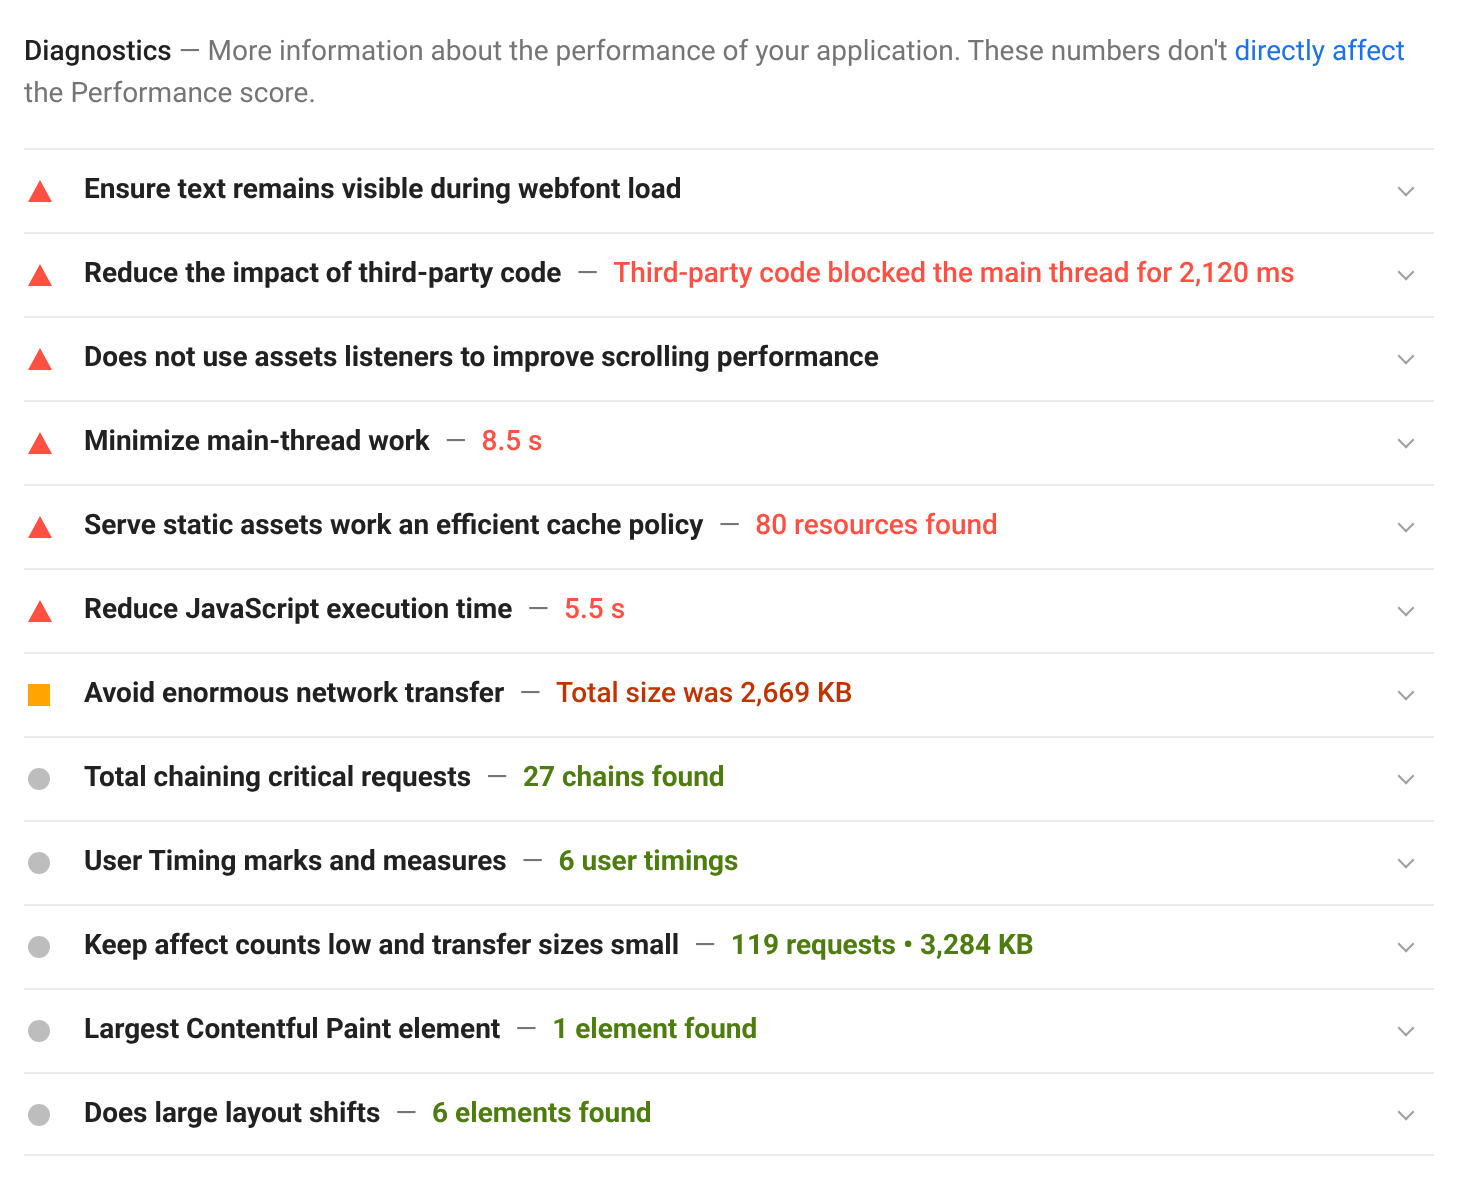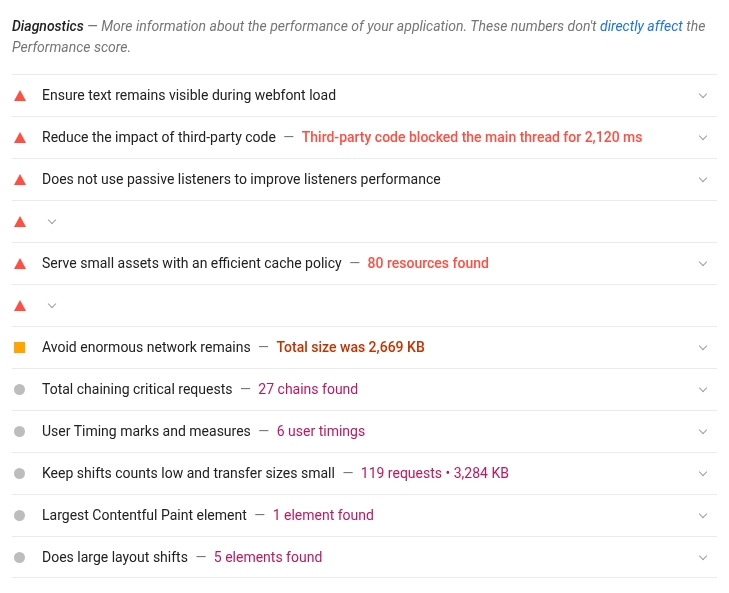--- a/index.html
+++ b/index.html
@@ -7,21 +7,20 @@
     font-family: Roboto, -apple-system, BlinkMacSystemFont, "Segoe UI", Arial, sans-serif;
     font-size: 14px;
     color: #212121;
     background: #fff;
     width: 729px;
     padding: 8px 12px 12px 12px;
   }
   .header {
     padding: 8px 0 16px 0;
     line-height: 1.5;
-    font-style: italic;
   }
   .header-title {
     font-weight: 500;
     color: #212121;
   }
   .header-desc {
     color: #757575;
     font-weight: 400;
   }
   .header-link {
@@ -64,38 +63,38 @@
     border-radius: 50%;
     background: #bdbdbd;
   }
   .audit-text {
     flex: 1 1 auto;
     line-height: 1.45;
     padding-right: 10px;
   }
   .audit-title {
     color: #212121;
-    font-weight: 400;
+    font-weight: 700;
   }
   .sep-dash {
     color: #757575;
     padding: 0 4px 0 4px;
   }
   .detail-red {
     color: #ff4e42;
     font-weight: 500;
     text-align: right;
   }
   .detail-orange {
     color: #c33300;
     font-weight: 500;
   }
   .detail-gray {
-    color: #be185d;
-    font-weight: 400;
+    color: #4d7c0f;
+    font-weight: 700;
   }
   .chevron-cell {
     flex: 0 0 20px;
     display: flex;
     align-items: center;
     justify-content: center;
   }
   .chevron {
     width: 6px; height: 6px;
     border-right: 1.5px solid #9e9e9e;
@@ -127,55 +126,57 @@
       </div>
       <div class="audit-text"><span class="audit-title">Reduce the impact of third-party code</span><span class="sep-dash"> — </span><span class="detail-red">Third-party code blocked the main thread for 2,120 ms</span></div>
       <div class="chevron-cell">
         <div class="chevron"></div>
       </div>
     </div>
     <div class="audit-row">
       <div class="icon-cell">
         <div class="icon-triangle"></div>
       </div>
-      <div class="audit-text"><span class="audit-title">Does not use passive listeners to improve listeners performance</span></div>
-      <div class="chevron-cell">
-        <div class="chevron"></div>
-      </div>
-    </div>
-    <div class="audit-row">
-      <div class="icon-cell">
-        <div class="icon-triangle"></div>
-      </div>
-      <div class="chevron-cell">
-        <div class="chevron"></div>
-      </div>
-    </div>
-    <div class="audit-row">
-      <div class="icon-cell">
-        <div class="icon-triangle"></div>
-      </div>
-      <div class="audit-text"><span class="audit-title">Serve small assets with an efficient cache policy</span><span class="sep-dash"> — </span><span class="detail-red">80 resources found</span></div>
-      <div class="chevron-cell">
-        <div class="chevron"></div>
-      </div>
-    </div>
-    <div class="audit-row">
-      <div class="icon-cell">
-        <div class="icon-triangle"></div>
-      </div>
+      <div class="audit-text"><span class="audit-title">Does not use assets listeners to improve scrolling performance</span></div>
+      <div class="chevron-cell">
+        <div class="chevron"></div>
+      </div>
+    </div>
+    <div class="audit-row">
+      <div class="icon-cell">
+        <div class="icon-triangle"></div>
+      </div>
+      <div class="audit-text"><span class="audit-title">Minimize main-thread work</span><span class="sep-dash"> — </span><span class="detail-red">8.5 s</span></div>
+      <div class="chevron-cell">
+        <div class="chevron"></div>
+      </div>
+    </div>
+    <div class="audit-row">
+      <div class="icon-cell">
+        <div class="icon-triangle"></div>
+      </div>
+      <div class="audit-text"><span class="audit-title">Serve static assets work an efficient cache policy</span><span class="sep-dash"> — </span><span class="detail-red">80 resources found</span></div>
+      <div class="chevron-cell">
+        <div class="chevron"></div>
+      </div>
+    </div>
+    <div class="audit-row">
+      <div class="icon-cell">
+        <div class="icon-triangle"></div>
+      </div>
+      <div class="audit-text"><span class="audit-title">Reduce JavaScript execution time</span><span class="sep-dash"> — </span><span class="detail-red">5.5 s</span></div>
       <div class="chevron-cell">
         <div class="chevron"></div>
       </div>
     </div>
     <div class="audit-row">
       <div class="icon-cell">
         <div class="icon-square"></div>
       </div>
-      <div class="audit-text"><span class="audit-title">Avoid enormous network remains</span><span class="sep-dash"> — </span><span class="detail-orange">Total size was 2,669 KB</span></div>
+      <div class="audit-text"><span class="audit-title">Avoid enormous network transfer</span><span class="sep-dash"> — </span><span class="detail-orange">Total size was 2,669 KB</span></div>
       <div class="chevron-cell">
         <div class="chevron"></div>
       </div>
     </div>
     <div class="audit-row">
       <div class="icon-cell">
         <div class="icon-circle"></div>
       </div>
       <div class="audit-text"><span class="audit-title">Total chaining critical requests</span><span class="sep-dash"> — </span><span class="detail-gray">27 chains found</span></div>
       <div class="chevron-cell">
@@ -188,36 +189,36 @@
       </div>
       <div class="audit-text"><span class="audit-title">User Timing marks and measures</span><span class="sep-dash"> — </span><span class="detail-gray">6 user timings</span></div>
       <div class="chevron-cell">
         <div class="chevron"></div>
       </div>
     </div>
     <div class="audit-row">
       <div class="icon-cell">
         <div class="icon-circle"></div>
       </div>
-      <div class="audit-text"><span class="audit-title">Keep shifts counts low and transfer sizes small</span><span class="sep-dash"> — </span><span class="detail-gray">119 requests • 3,284 KB</span></div>
+      <div class="audit-text"><span class="audit-title">Keep affect counts low and transfer sizes small</span><span class="sep-dash"> — </span><span class="detail-gray">119 requests • 3,284 KB</span></div>
       <div class="chevron-cell">
         <div class="chevron"></div>
       </div>
     </div>
     <div class="audit-row">
       <div class="icon-cell">
         <div class="icon-circle"></div>
       </div>
       <div class="audit-text"><span class="audit-title">Largest Contentful Paint element</span><span class="sep-dash"> — </span><span class="detail-gray">1 element found</span></div>
       <div class="chevron-cell">
         <div class="chevron"></div>
       </div>
     </div>
     <div class="audit-row">
       <div class="icon-cell">
         <div class="icon-circle"></div>
       </div>
-      <div class="audit-text"><span class="audit-title">Does large layout shifts</span><span class="sep-dash"> — </span><span class="detail-gray">5 elements found</span></div>
+      <div class="audit-text"><span class="audit-title">Does large layout shifts</span><span class="sep-dash"> — </span><span class="detail-gray">6 elements found</span></div>
       <div class="chevron-cell">
         <div class="chevron"></div>
       </div>
     </div>
   </div>
 
 </body></html>

